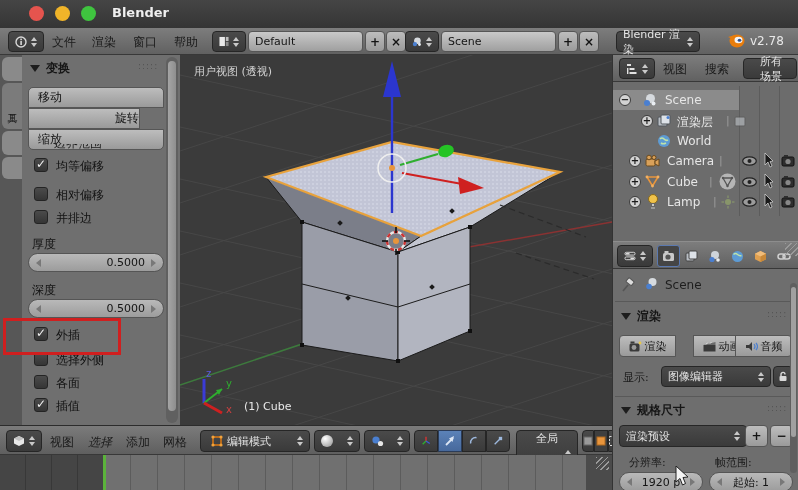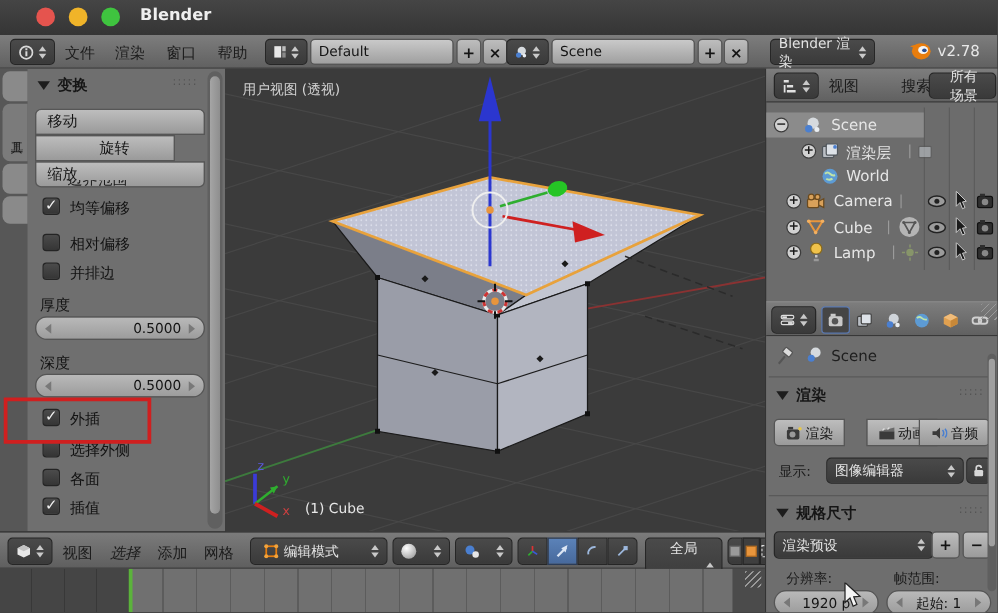--- a/index.html
+++ b/index.html
@@ -140,21 +140,21 @@
     <div class="abs" style="left:2px;top:102px;width:20px;height:22px;background:#8a8a8a;border-radius:6px 0 0 6px;"></div>
 
     <span class="abs ptitle" style="left:30px;top:5px;">
       <span class="ptri"></span><span>变换</span>
     </span>
     <span class="grip" style="left:138px;top:6px;"></span>
 
     <div class="litb abs" style="left:28px;top:32px;width:136px;height:21px;border-radius:5px 5px 0 0;justify-content:flex-start;padding-left:9px;">
       <span>移动</span>
     </div>
-    <div class="litb abs" style="left:28px;top:53px;width:112px;height:21px;border-radius:0;justify-content:center;padding-left:15px;">
+    <div class="litb abs" style="left:28px;top:53px;width:112px;height:21px;border-radius:0;justify-content:flex-end;padding-left:15px;">
       <span>旋转</span>
     </div>
     <div class="litb abs" style="left:28px;top:74px;width:136px;height:21px;border-radius:0 0 5px 5px;justify-content:flex-start;padding-left:9px;">
       <span>缩放</span>
     </div>
 
     <div class="abs" style="left:28px;top:89px;width:130px;height:7px;overflow:hidden;">
       <span style="position:absolute;left:26px;top:-9px;color:#1a1a1a;font-size:12px;">边界范围</span>
     </div>
 
@@ -414,21 +414,21 @@
             <rect x="1" y="5" width="1.4" height="6" fill="#e2e2e2"></rect>
           <rect x="3.5" y="5" width="5" height="2" fill="#e2e2e2"></rect>
             <rect x="3.5" y="9" width="7" height="2" fill="#e2e2e2"></rect>
         </svg>
         <span class="ud">
             <i class="u"></i>
             <i class="d"></i>
           </span>
       </div>
       <span class="menu abs" style="left:50px;top:6px;">视图</span>
-      <span class="menu abs" style="left:108px;top:6px;">搜索</span>
+      <span class="menu abs" style="left:92px;top:6px;">搜索</span>
       <div class="dd abs" style="left:130px;top:3px;width:54px;height:21px;justify-content:center;padding-left:16px;">
         <span>所有场景</span>
       </div>
     </div>
 
     <div class="abs" style="left:0;top:27px;width:186px;height:160px;">
       <div class="vline" style="left:126px;top:4px;height:130px;"></div>
       <div class="vline" style="left:146px;top:4px;height:130px;"></div>
       <div class="vline" style="left:166px;top:4px;height:130px;"></div>
 

